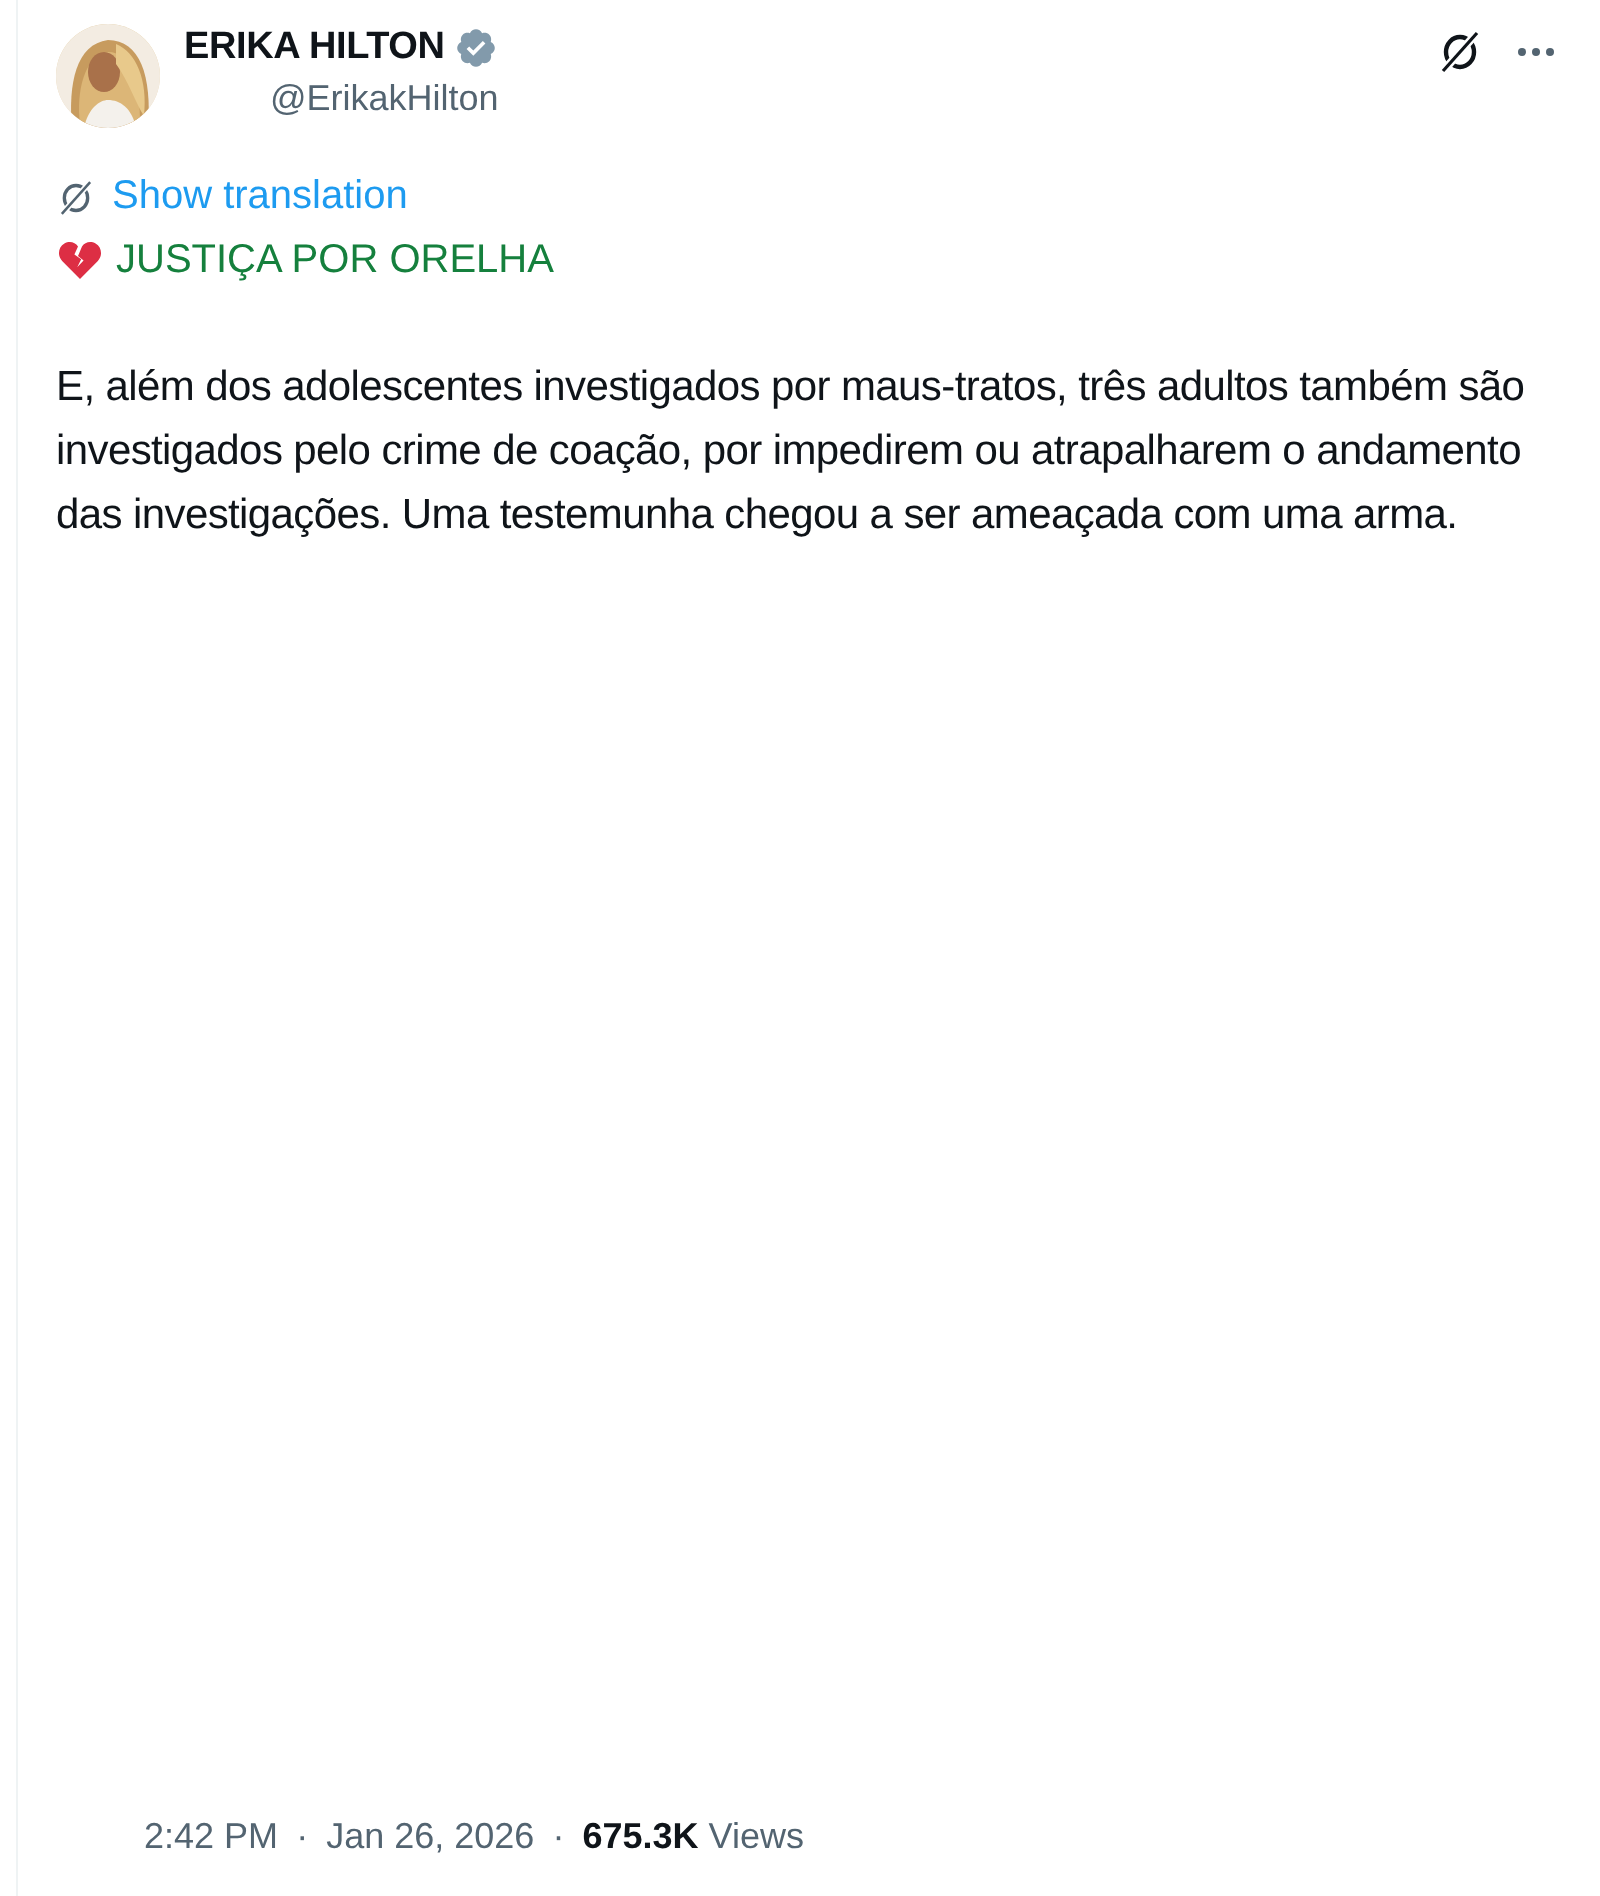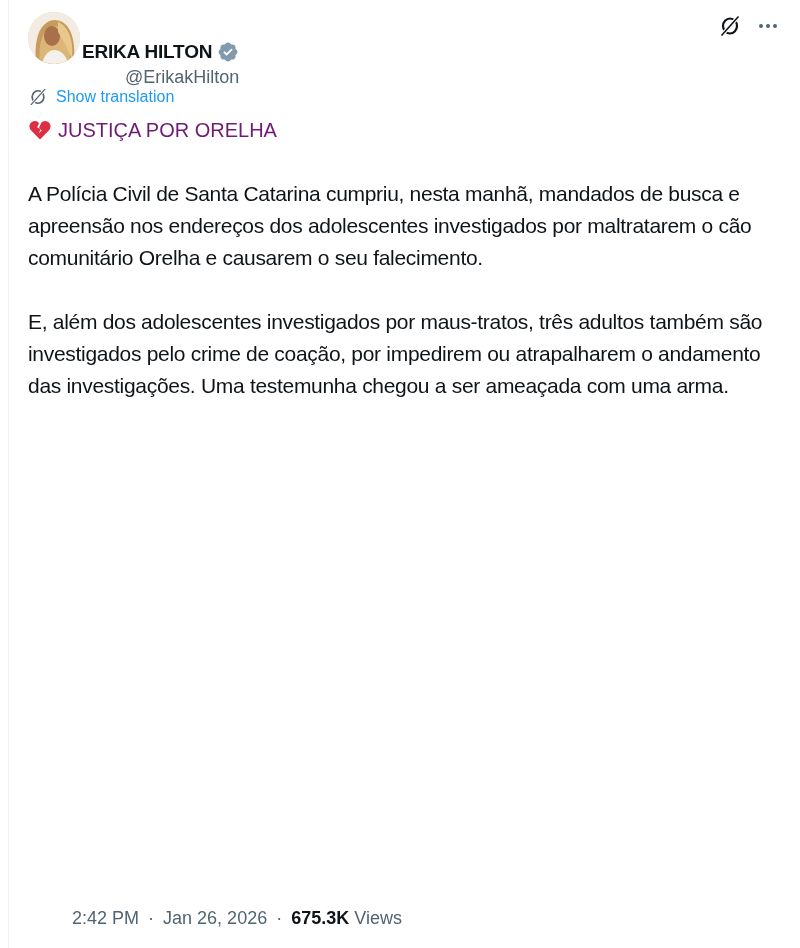--- a/index.html
+++ b/index.html
@@ -39,23 +39,22 @@
       top: 12px;
       width: 52px;
       height: 52px;
       border-radius: 50%;
       overflow: hidden;
       background: radial-gradient(circle at 50% 40%, #8a6a4a 0%, #c9a77a 35%, #e3c893 55%, #f1e6d6 80%, #ffffff 100%);
     }
     .avatar svg { display: block; }
     .names {
       position: absolute;
-      left: 54px;
+      left: 64px;
       top: 12px;
-      margin-top: 28px;
     }
     .display-name-row {
       display: flex;
       align-items: center;
       height: 24px;
     }
     .display-name {
       font-weight: bold;
       font-size: 19px;
       color: #0f1419;
@@ -108,40 +107,40 @@
       display: flex;
       align-items: center;
       gap: 8px;
     }
     .translate-icon {
       width: 20px;
       height: 20px;
       display: inline-block;
     }
     .translate-link {
-      font-size: 16px;
+      font-size: 20px;
       color: #1d9bf0;
       cursor: pointer;
     }
     .title-row {
       position: absolute;
       left: 0;
       top: 118px;
       display: flex;
       align-items: center;
       gap: 6px;
     }
     .heart-icon {
       width: 24px;
       height: 24px;
       display: inline-block;
     }
     .title-text {
       font-size: 20px;
-      color: #701a75;
+      color: #15803d;
     }
     .body {
       position: absolute;
       left: 0;
       top: 178px;
       width: 760px;
       font-size: 21px;
       line-height: 32px;
       color: #0f1419;
       letter-spacing: -0.3px;
@@ -224,21 +223,20 @@
   <div class="title-row">
     <span class="heart-icon">
       <svg width="24" height="24" viewBox="0 0 24 24">
         <path d="M12 21.5 L3.2 12.6 C0.6 10 1 5.6 4.2 3.8 C6.8 2.3 9.6 3.2 11 5.2 L9.2 9.2 L12.6 11.6 L10.6 15.6 L13.8 12.2 L11 10 L13 5.2 C14.4 3.2 17.2 2.3 19.8 3.8 C23 5.6 23.4 10 20.8 12.6 Z" fill="#dd2e44"></path>
       </svg>
     </span>
     <span class="title-text">JUSTIÇA POR ORELHA</span>
   </div>
 
   <div class="body">
-    <p>A Polícia Civil de Santa Catarina cumpriu, nesta manhã, mandados de busca e apreensão nos endereços dos adolescentes investigados por maltratarem o cão comunitário Orelha e causarem o seu falecimento.</p>
     <p>E, além dos adolescentes investigados por maus-tratos, três adultos também são investigados pelo crime de coação, por impedirem ou atrapalharem o andamento das investigações. Uma testemunha chegou a ser ameaçada com uma arma.</p>
   </div>
 
   <div class="meta">
     <span>2:42 PM</span>
     <span class="sep">·</span>
     <span>Jan 26, 2026</span>
     <span class="sep">·</span>
     <span class="views-count">675.3K</span>
     <span>Views</span>

